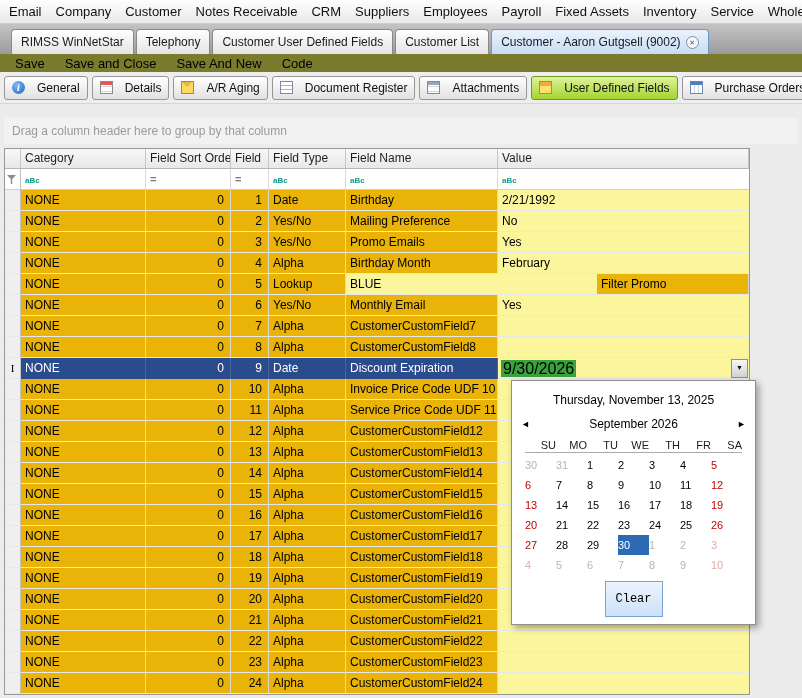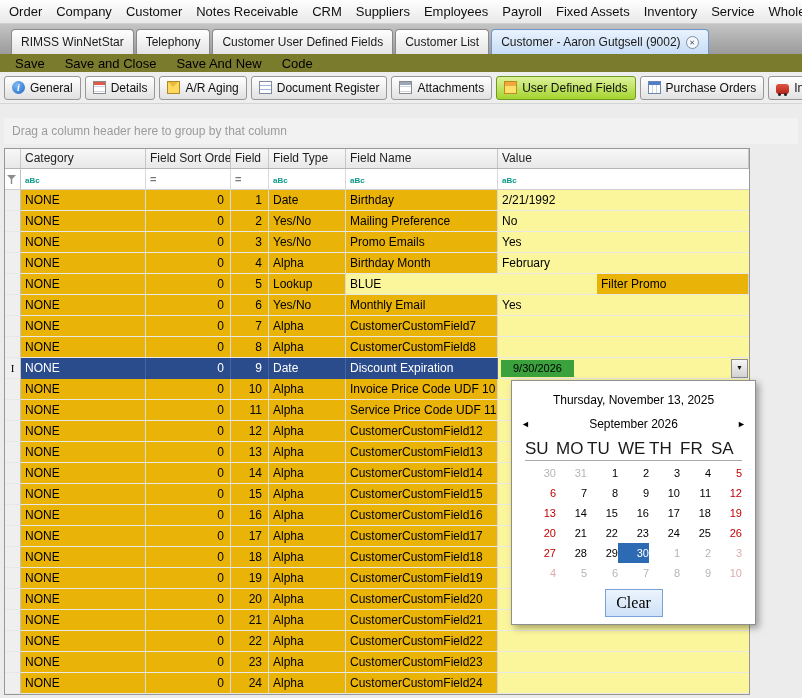--- a/index.html
+++ b/index.html
@@ -22,21 +22,21 @@
   .tab-close{width:13px;height:13px;border-radius:50%;border:1px solid #7e8da0;background:#f4f8fc;
              color:#49576b;font-size:7px;line-height:11px;text-align:center}
 
   
   .toolbar{height:18px;background:#7b7b2e;display:flex;align-items:center;padding-left:5px}
   .tb-btn{padding:0 10px;font-size:13px;color:#000;white-space:nowrap;cursor:default}
 
   
   .subtabbar{height:32px;background:#eee;border-bottom:1px solid #d5d5d5;display:flex;align-items:center;
              padding-left:4px;gap:4px;overflow:hidden}
-  .subtab{height:24px;display:flex;align-items:center;gap:5px;padding:0 7px;font-size:12px;color:#111;
+  .subtab{height:24px;display:flex;align-items:center;gap:12px;padding:0 7px;font-size:12px;color:#111;
           background:linear-gradient(#ffffff,#e1e1e1);border:1px solid #979797;border-radius:3px;white-space:nowrap}
   .subtab.selected{background:linear-gradient(#dcf29b,#a5d42e);border-color:#6f9a22}
 
   
   .ic{width:13px;height:13px;display:inline-block;flex:none;position:relative}
   .general-info-icon{border-radius:50%;background:radial-gradient(circle at 35% 30%,#7cb9f2,#1b66c9)}
   .general-info-icon::after{content:"i";position:absolute;inset:0;color:#fff;text-align:center;
         font:italic bold 10px/13px "Liberation Serif",serif}
   .details-icon{border:1px solid #8a8a8a;background:linear-gradient(#e25a4a,#e25a4a) 0 0/100% 3px no-repeat,
         repeating-linear-gradient(to bottom,#fff 0 4px,#c9d4e2 4px 5px)}
@@ -70,50 +70,50 @@
   .num{text-align:right;padding-right:6px}
   .icell{background:#efefef}
   .value-cell{background:#fbf69c}
   .cell.sel{background:#2a4b8c;color:#fff;border-right-color:#4763a0;border-bottom-color:#2a4b8c}
   .edit-glyph{display:block;text-align:center;font-family:"Liberation Serif",serif;font-size:11px;line-height:20px;color:#000}
   .funnel{display:inline-block;width:9px;height:9px;margin-top:6px;background:#8c8c8c;
           clip-path:polygon(0 0,100% 0,58% 45%,58% 100%,42% 100%,42% 45%)}
   .abc{font-size:8px;font-weight:bold;color:#0b9b8a;line-height:20px}
   .eq{font-size:11px;font-weight:bold;color:#777;line-height:20px}
   .editor-cell{padding:0;display:flex;align-items:center;background:#fbf69c;border-right:none}
-  .editor-text{margin-left:3px;padding:1px 12px;background:#3aa13d;color:#000;font-size:11px;line-height:15px}
+  .editor-text{margin-left:3px;padding:1px 2px;background:#3aa13d;color:#000;font-size:16px;line-height:15px}
   .dd-btn{margin-left:auto;width:17px;height:19px;margin-right:1px;border:1px solid #8f8f8f;
           background:linear-gradient(#f6f6f6,#d2d2d2);font-size:7px;color:#111;
           display:flex;align-items:center;justify-content:center}
 
   
   .calendar{position:absolute;left:511px;top:380px;width:245px;background:#fff;border:1px solid #8f8f8f;
             box-shadow:3px 3px 7px rgba(0,0,0,.35);z-index:20;padding-bottom:7px}
   .cal-today{padding-top:12px;text-align:center;font-size:12px;color:#000}
   .cal-nav{display:flex;align-items:center;padding:10px 9px 0}
   .cal-month{flex:1;text-align:center;font-size:12px;color:#000}
   .cal-arrow{font-size:9px;color:#000;line-height:12px;cursor:default}
   .cal-dayhead{display:flex;width:217px;margin:8px auto 0;border-bottom:1px solid #ababab;padding-bottom:1px}
-  .cal-dayhead span{width:31px;text-align:left;font-size:17px;color:#1a1a1a}
+  .cal-dayhead span{width:31px;text-align:right;font-size:11px;color:#1a1a1a}
   .cal-days{width:217px;margin:2px auto 0}
   .cal-week{display:flex}
-  .cal-day{width:31px;height:20px;line-height:20px;text-align:right;font-size:11px;color:#000}
+  .cal-day{width:31px;height:20px;line-height:20px;text-align:left;font-size:11px;color:#000}
   .cal-day.we{color:#c00000}
   .cal-day.om{color:#b5b5b5}
   .cal-day.omwe{color:#dfabab}
   .cal-day.sel{background:#2d6ab4;color:#fff}
   .cal-footer{text-align:center;margin-top:6px}
-  .cal-clear{width:58px;height:28px;font-size:16px;font-family:Liberation Serif, serif;color:#000;
+  .cal-clear{width:58px;height:36px;font-size:12px;font-family:Liberation Mono, monospace;color:#000;
              background:linear-gradient(#ecf4fd,#cde1f7);border:1px solid #79a2d6}
 </style>
 </head>
 <body>
 
 <div class="menubar">
-    <div class="menu-item">Order</div>
+    <div class="menu-item">Email</div>
     <div class="menu-item">Company</div>
     <div class="menu-item">Customer</div>
     <div class="menu-item">Notes Receivable</div>
     <div class="menu-item">CRM</div>
     <div class="menu-item">Suppliers</div>
     <div class="menu-item">Employees</div>
     <div class="menu-item">Payroll</div>
     <div class="menu-item">Fixed Assets</div>
     <div class="menu-item">Inventory</div>
     <div class="menu-item">Service</div>

